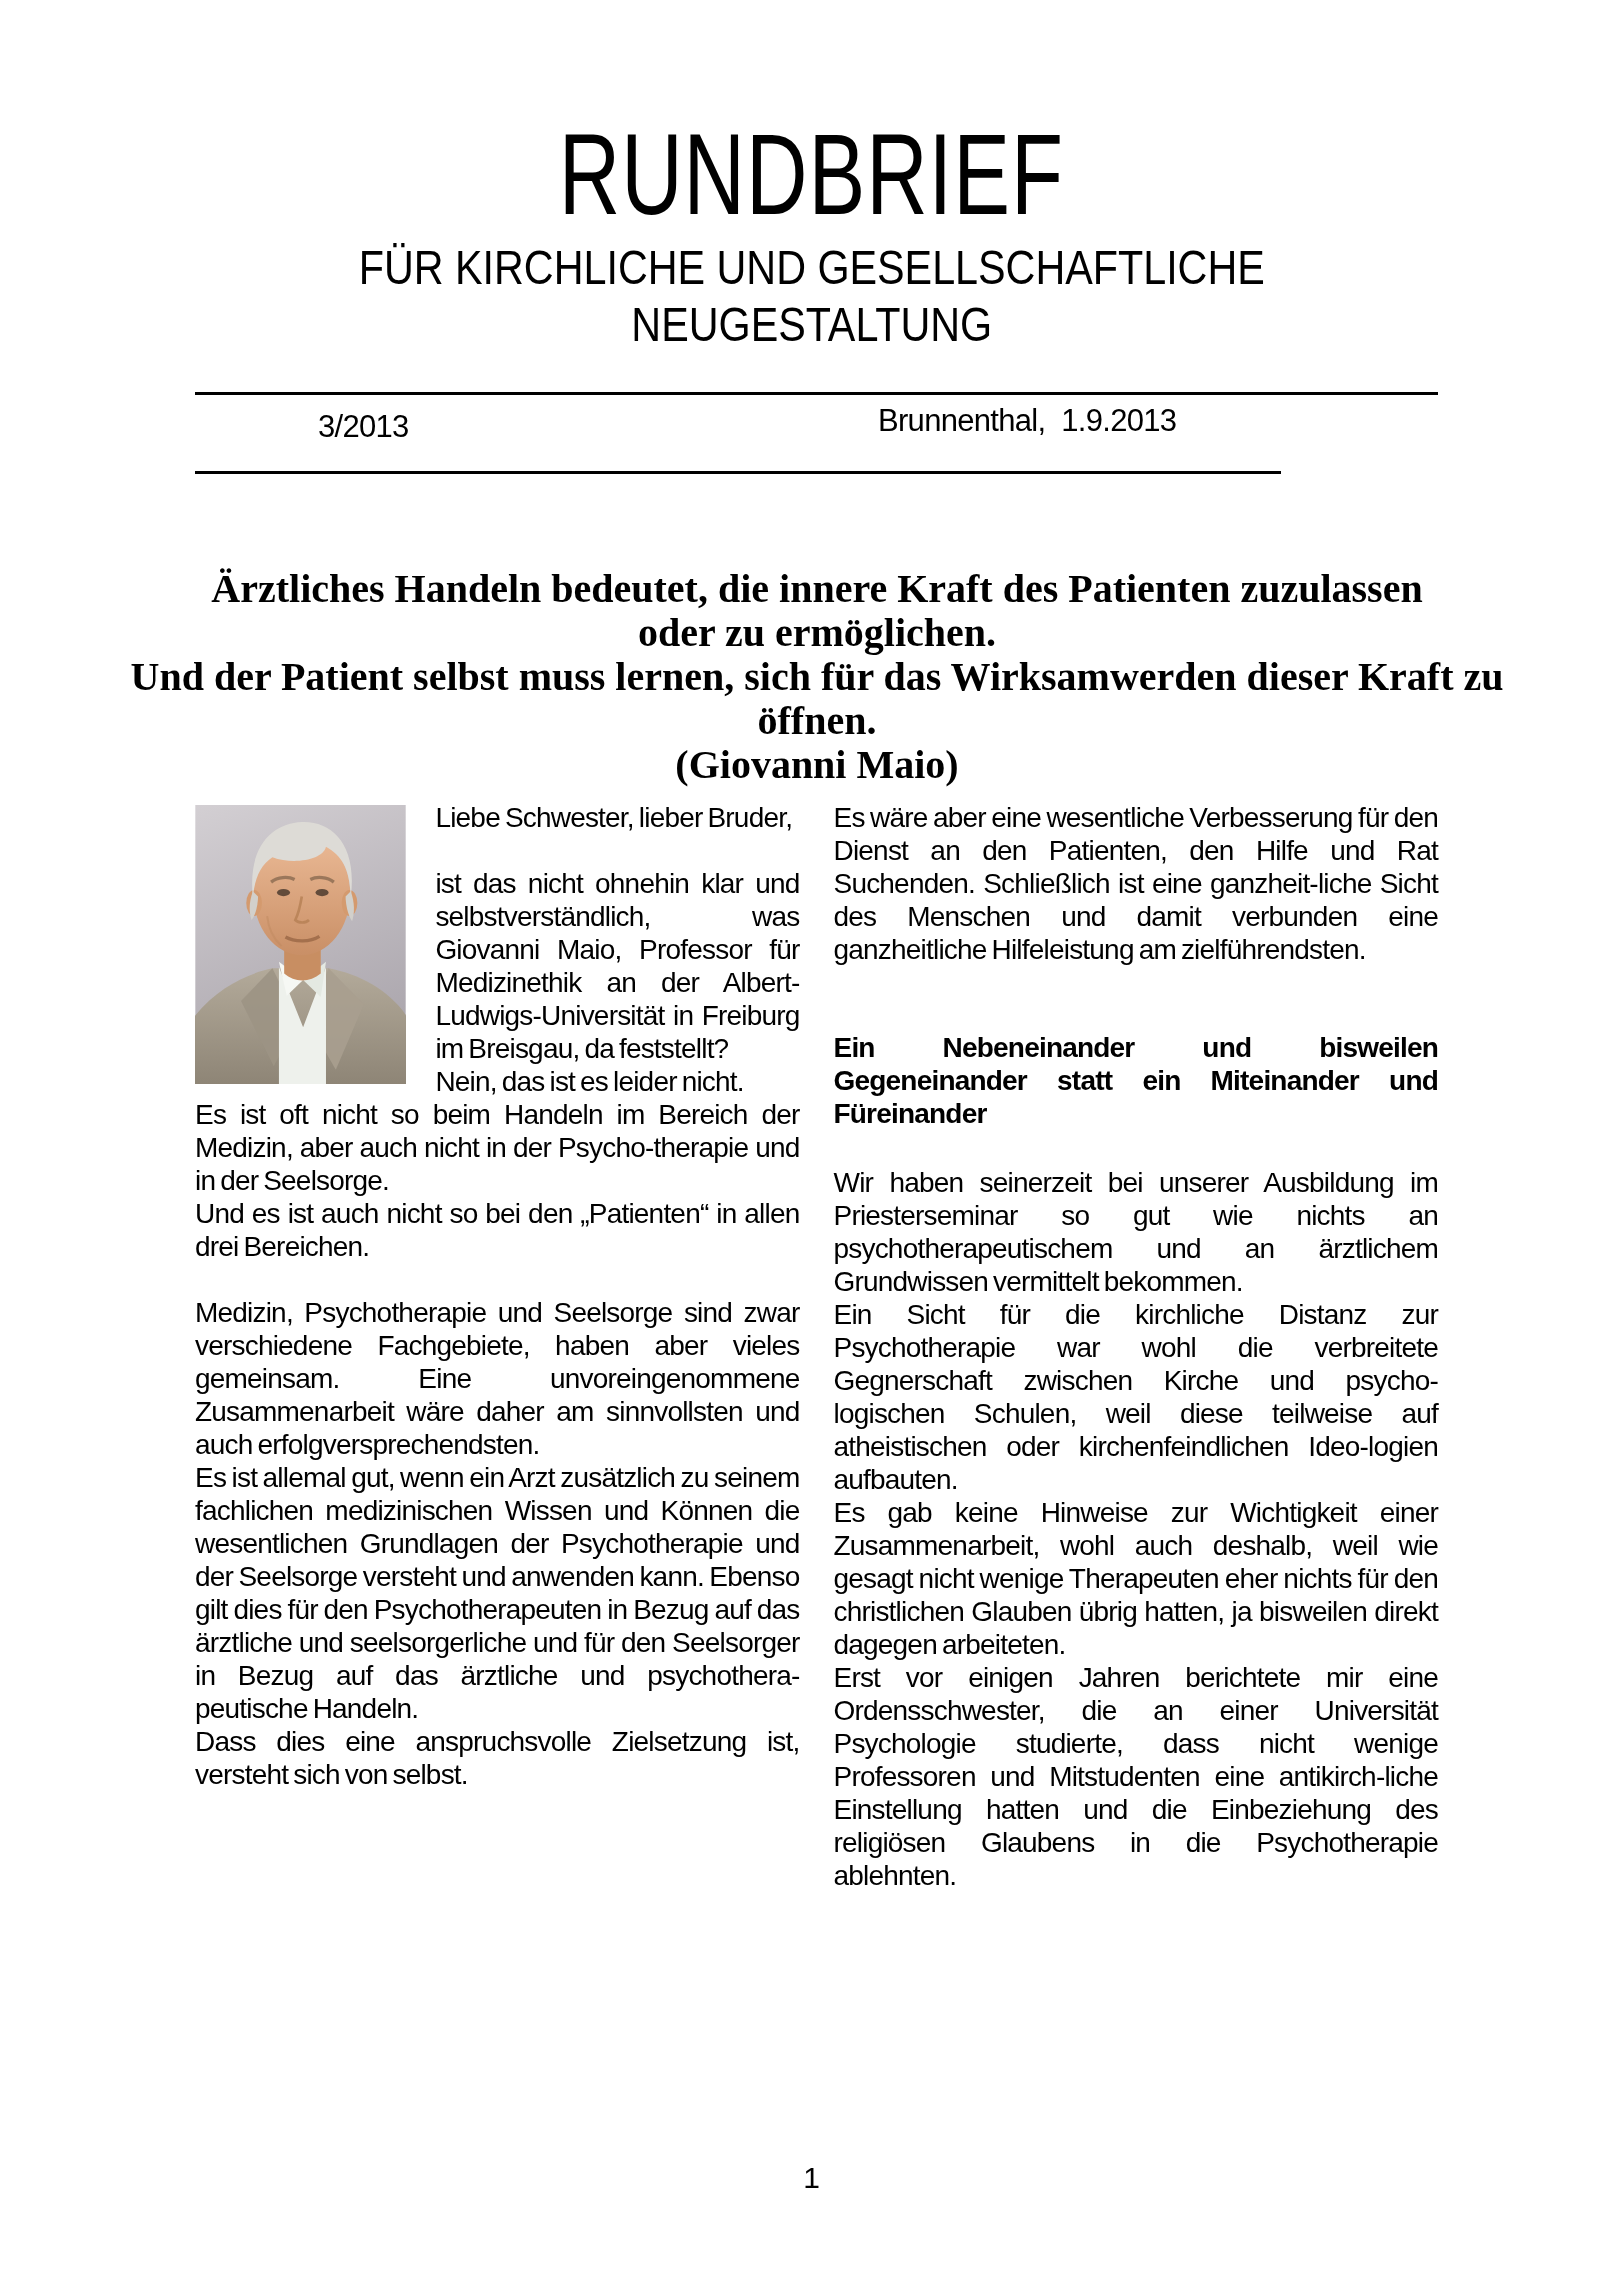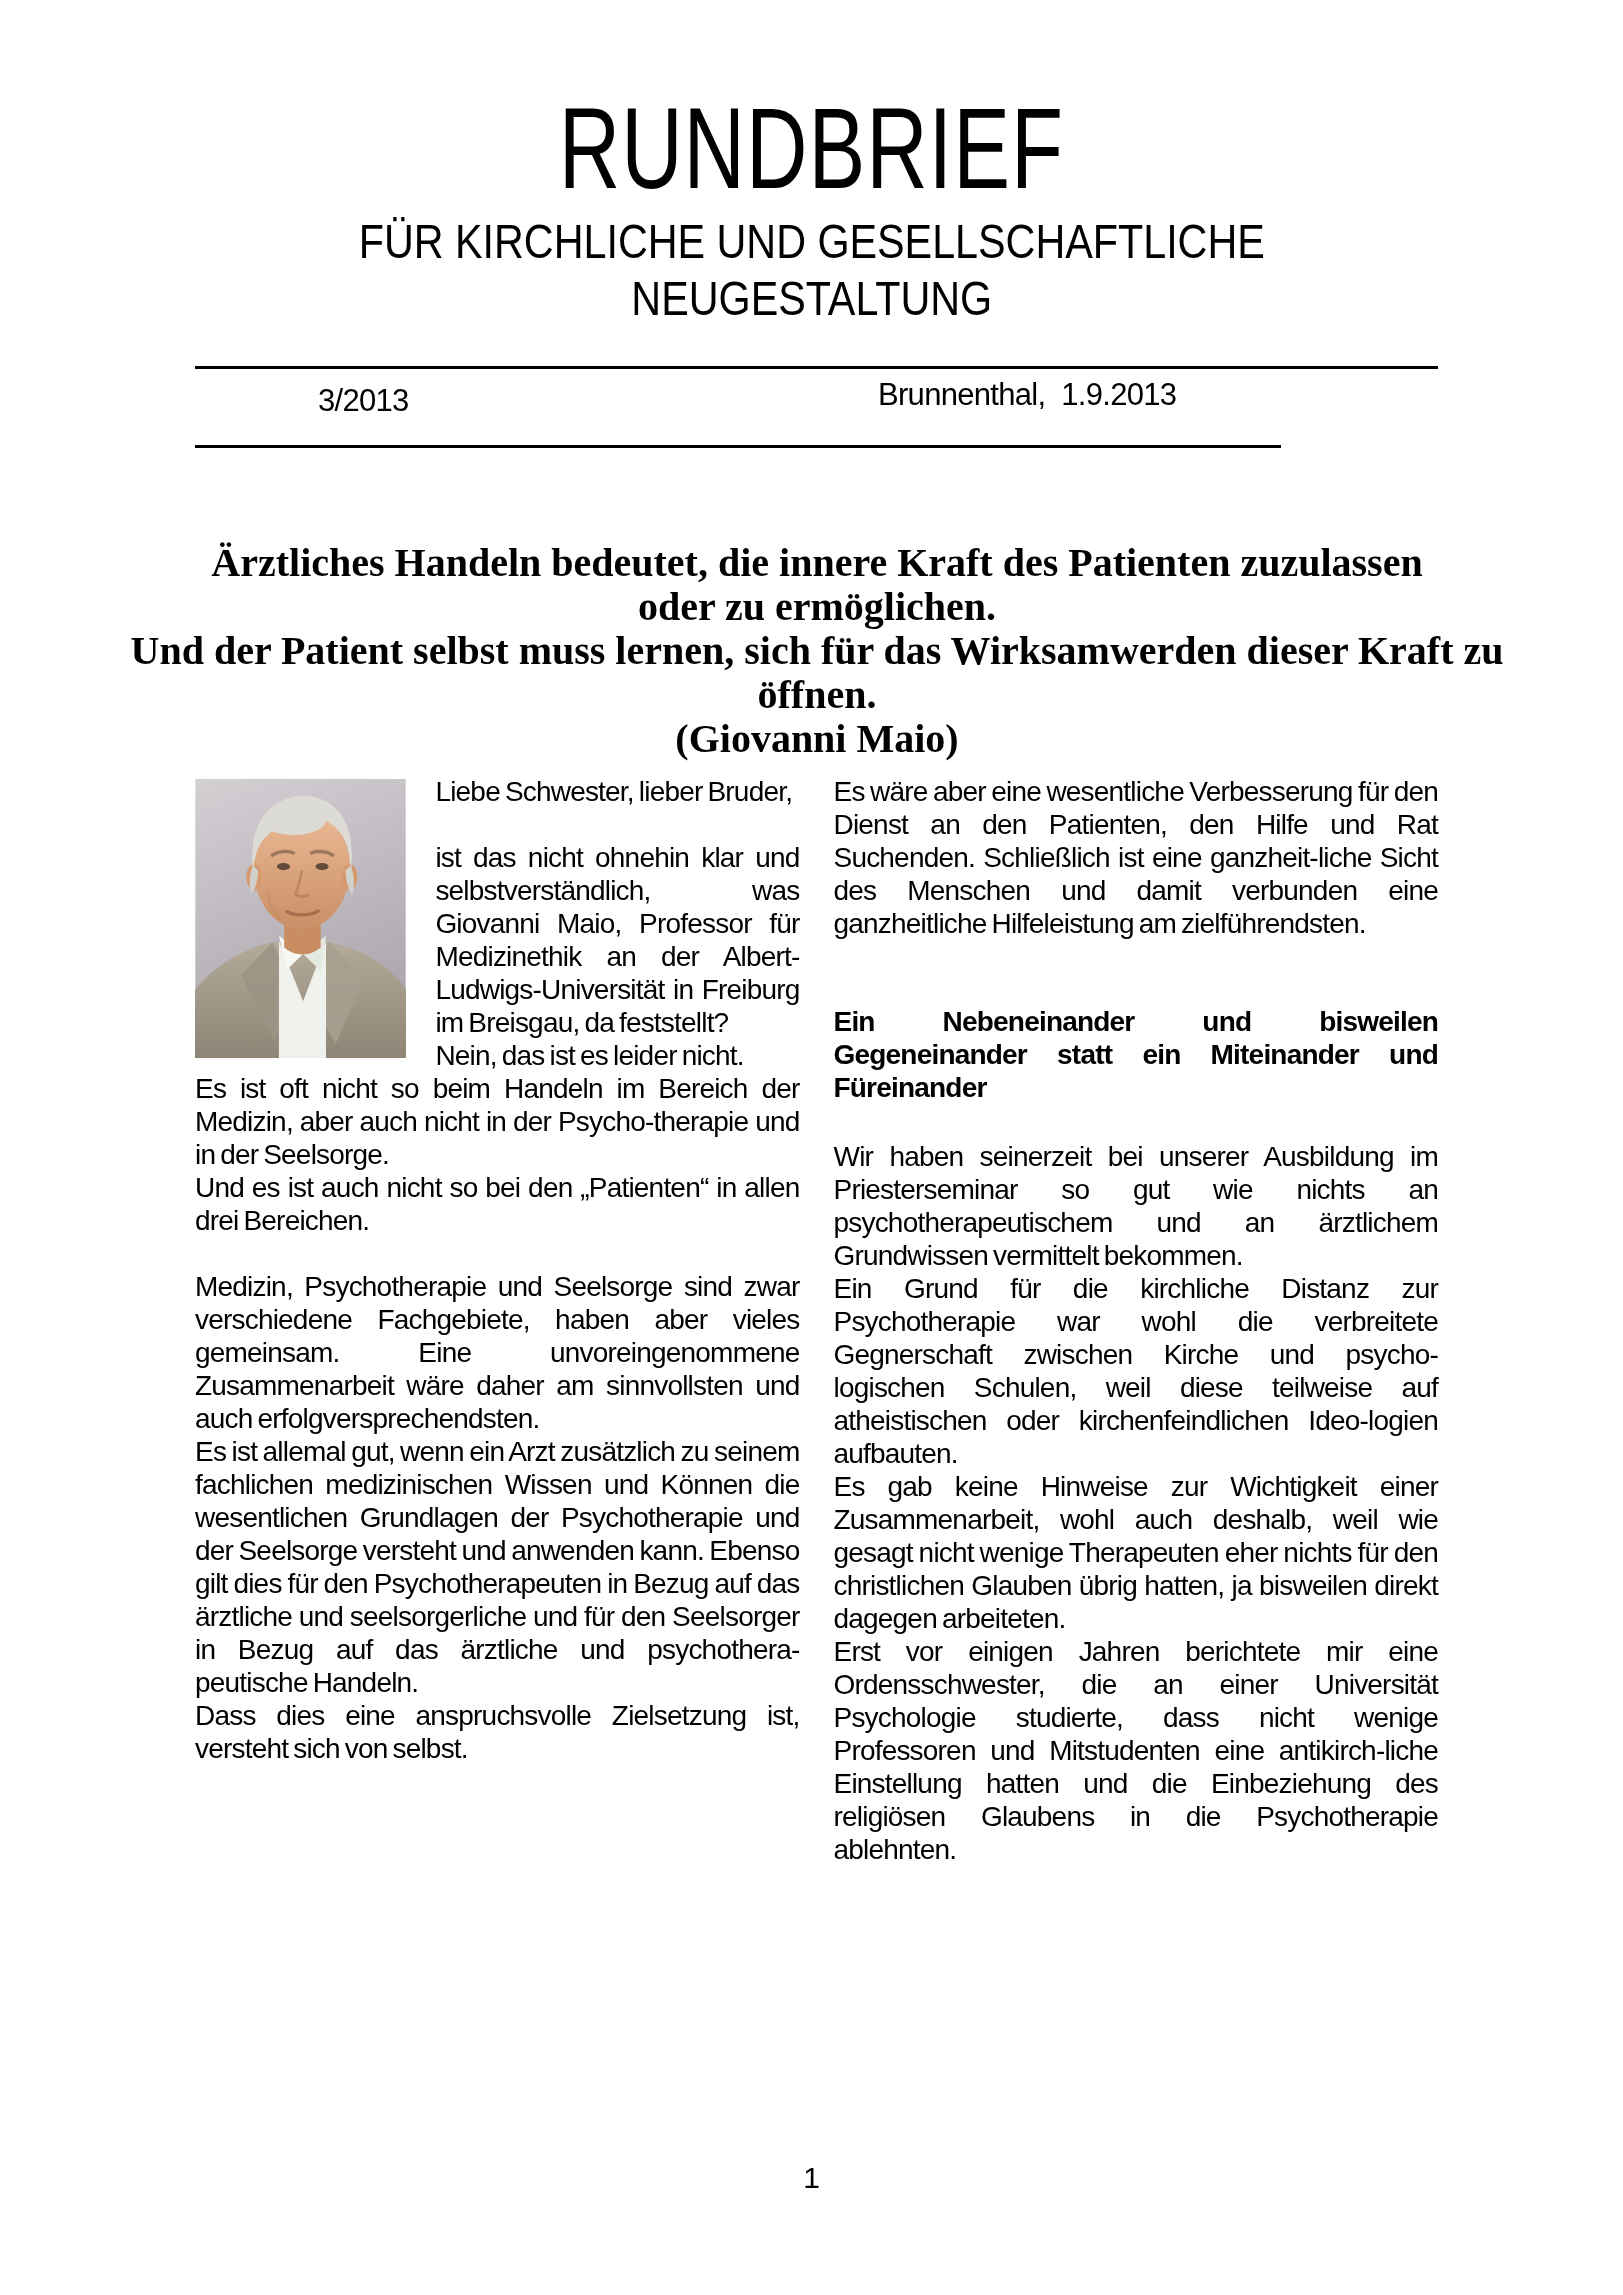--- a/index.html
+++ b/index.html
@@ -3,21 +3,21 @@
 <meta charset="utf-8">
 <style>
   html,body { margin:0; padding:0; background:#e8e8e8; }
   .page {
     position:relative; width:1623px; height:2295px; margin:0 auto;
     background:#ffffff; color:#111;
     font-family:"Liberation Sans", sans-serif;
     overflow:hidden;
   }
   
-  .masthead { text-align:center; padding-top:84px; }
+  .masthead { text-align:center; padding-top:110px; }
   .mast-title {
     font-size:115px; line-height:1.12; font-weight:400;
     display:inline-block; transform:scaleX(0.74); transform-origin:50% 50%;
     white-space:nowrap; letter-spacing:1.3px; color:#000;
   }
   .mast-sub { font-size:48px; line-height:1.2; color:#000; }
   .mast-sub .subline {
     display:inline-block; transform:scaleX(0.86); transform-origin:50% 50%;
     white-space:nowrap;
   }
@@ -144,21 +144,21 @@
       <p class="gap-after">Und es ist auch nicht so bei den „Patienten“ in allen drei Bereichen.</p>
       <p>Medizin, Psychotherapie und Seelsorge sind zwar verschiedene Fachgebiete, haben aber vieles gemeinsam. Eine unvoreingenommene Zusammenarbeit wäre daher am sinnvollsten und auch erfolgversprechendsten.</p>
       <p>Es ist allemal gut, wenn ein Arzt zusätzlich zu seinem fachlichen medizinischen Wissen und Können die wesentlichen Grundlagen der Psychotherapie und der Seelsorge versteht und anwenden kann. Ebenso gilt dies für den Psychotherapeuten in Bezug auf das ärztliche und seelsorgerliche und für den Seelsorger in Bezug auf das ärztliche und psychothera-peutische Handeln.</p>
       <p>Dass dies eine anspruchsvolle Zielsetzung ist, versteht sich von selbst.</p>
     </div>
 
     <div class="col">
       <p>Es wäre aber eine wesentliche Verbesserung für den Dienst an den Patienten, den Hilfe und Rat Suchenden. Schließlich ist eine ganzheit-liche Sicht des Menschen und damit verbunden eine ganzheitliche Hilfeleistung am zielführendsten.</p>
       <p class="col-heading">Ein Nebeneinander und bisweilen Gegeneinander statt ein Miteinander und Füreinander</p>
       <p>Wir haben seinerzeit bei unserer Ausbildung im Priesterseminar so gut wie nichts an psychotherapeutischem und an ärztlichem Grundwissen vermittelt bekommen.</p>
-      <p>Ein Grund für die kirchliche Distanz zur Psychotherapie war wohl die verbreitete Gegnerschaft zwischen Kirche und psycho-logischen Schulen, weil diese teilweise auf atheistischen oder kirchenfeindlichen Ideo-logien aufbauten.</p>
+      <p>Ein Sicht für die kirchliche Distanz zur Psychotherapie war wohl die verbreitete Gegnerschaft zwischen Kirche und psycho-logischen Schulen, weil diese teilweise auf atheistischen oder kirchenfeindlichen Ideo-logien aufbauten.</p>
       <p>Es gab keine Hinweise zur Wichtigkeit einer Zusammenarbeit, wohl auch deshalb, weil wie gesagt nicht wenige Therapeuten eher nichts für den christlichen Glauben übrig hatten, ja bisweilen direkt dagegen arbeiteten.</p>
       <p>Erst vor einigen Jahren berichtete mir eine Ordensschwester, die an einer Universität Psychologie studierte, dass nicht wenige Professoren und Mitstudenten eine antikirch-liche Einstellung hatten und die Einbeziehung des religiösen Glaubens in die Psychotherapie ablehnten.</p>
     </div>
 
   </div>
 
   <div class="page-number">1</div>
 
 </div>
 

